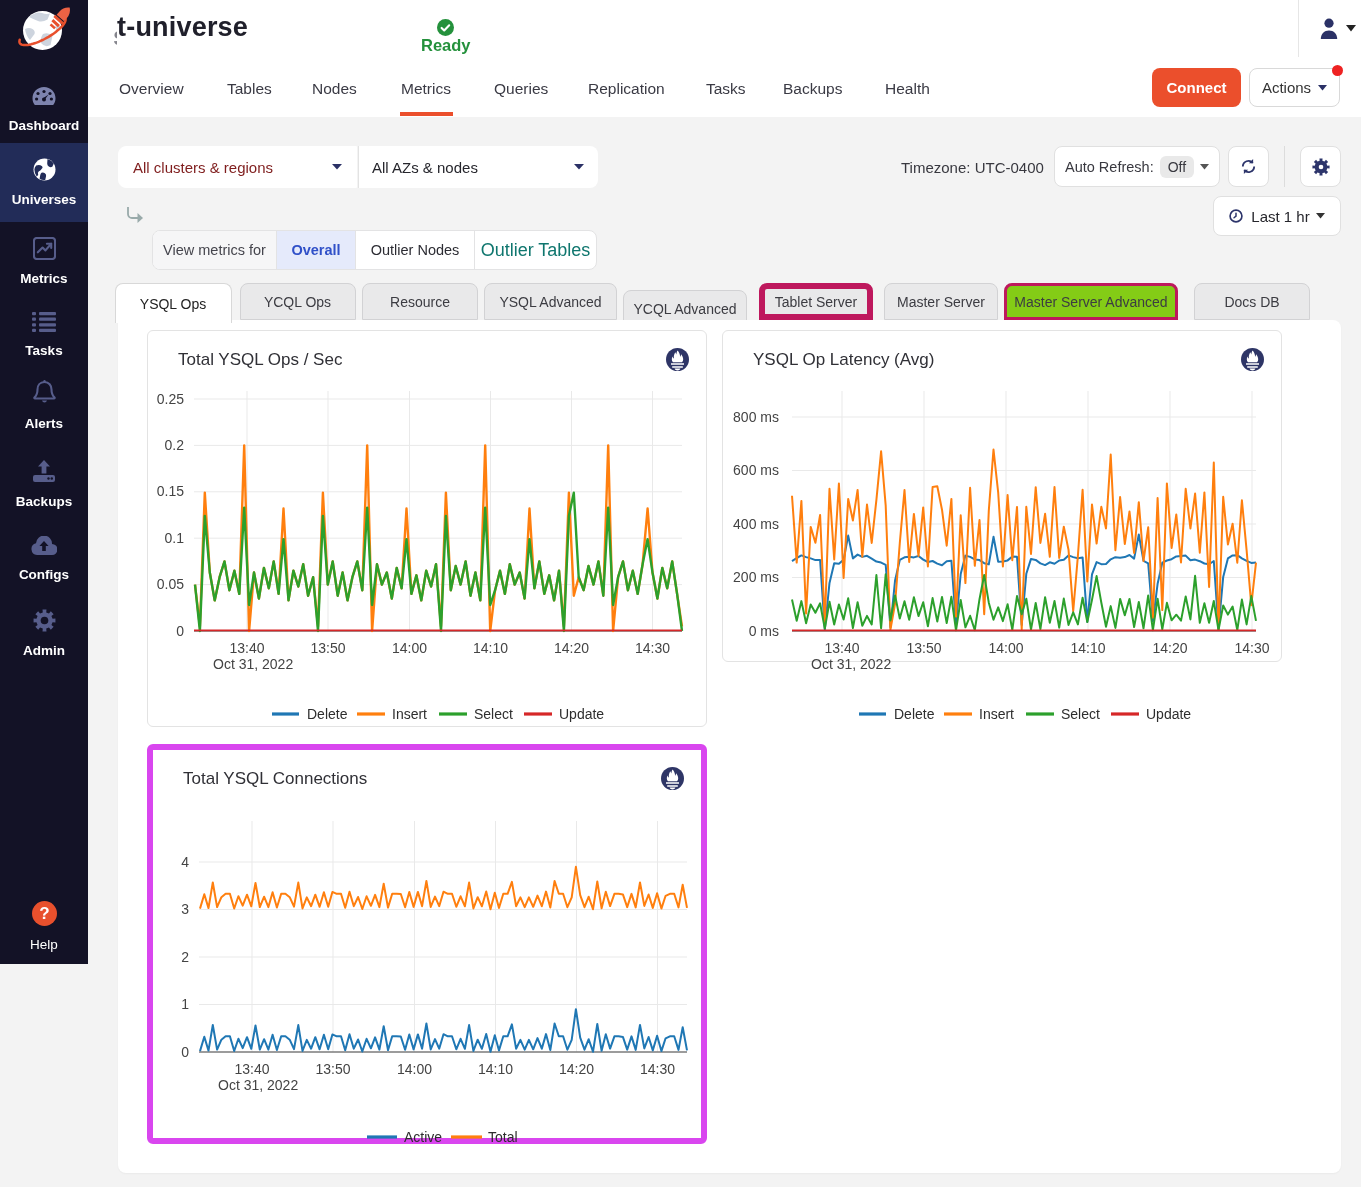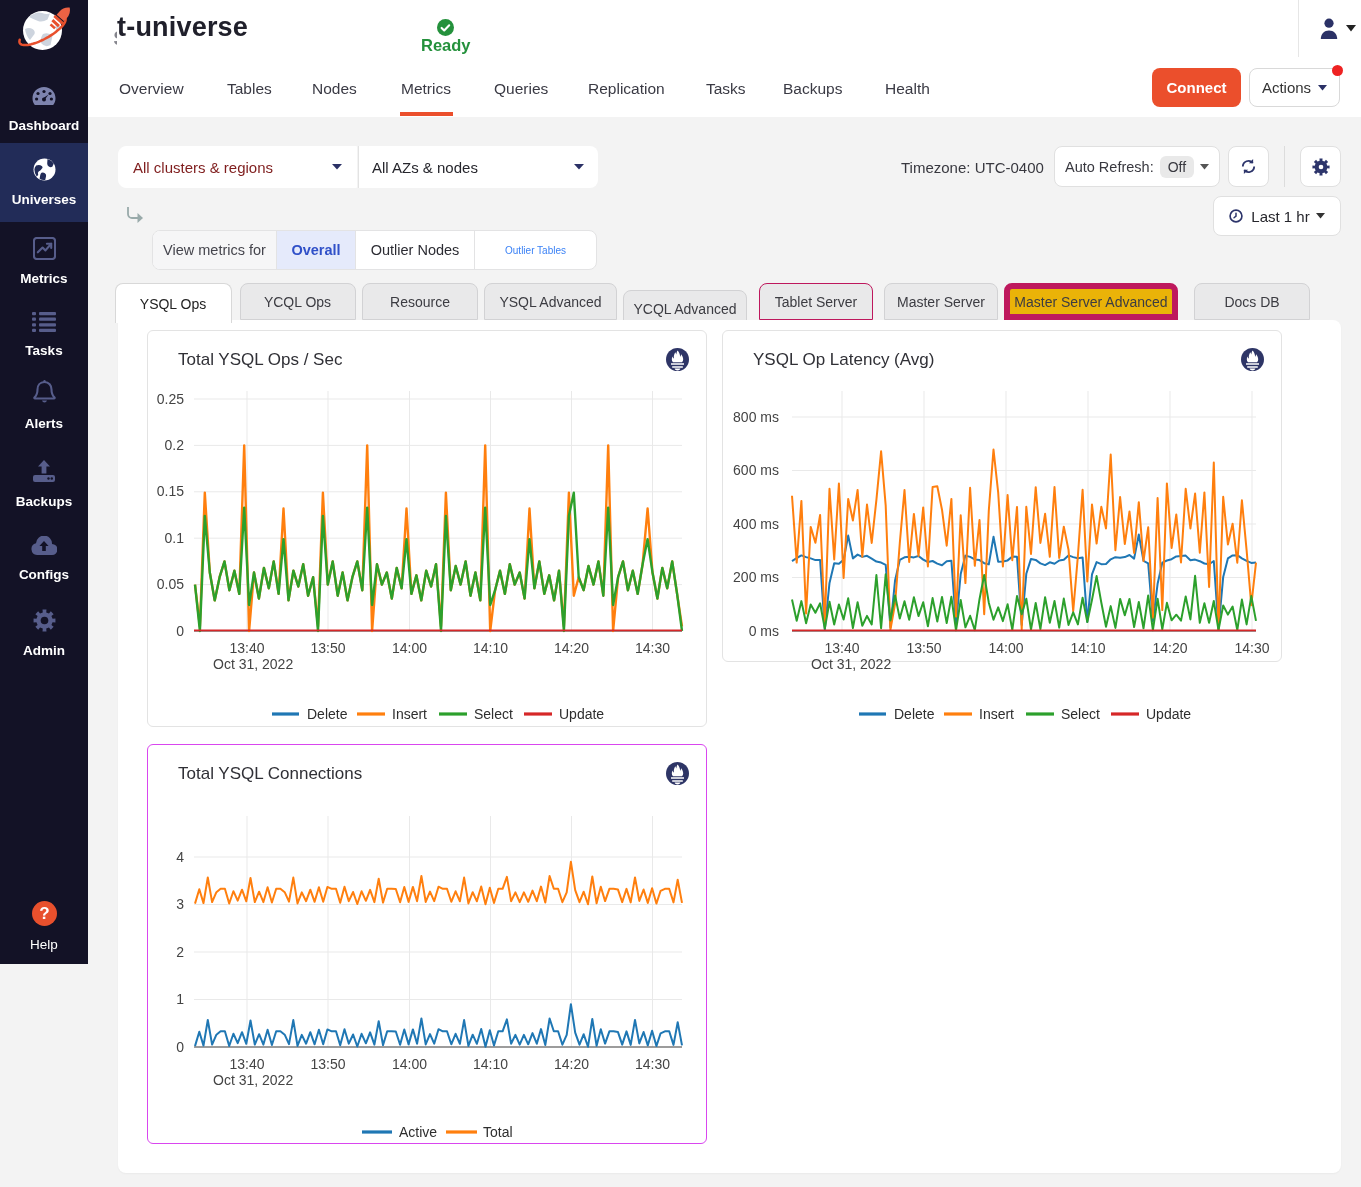--- a/index.html
+++ b/index.html
@@ -133,38 +133,38 @@
     </svg>
   </div>
 <svg class="abs" style="left:126px;top:206px" width="19" height="18" viewBox="0 0 19 18">
     <path d="M2 1 v7 a4 4 0 0 0 4 4 h9" fill="none" stroke="#9aa" stroke-width="1.8"></path>
     <path d="M11.5 7 l5.5 5 -5.5 5 z" fill="#9aa"></path>
   </svg>
 <div class="abs" style="left:152px;top:196px;height:40px;border:1px solid #e3e3e4;border-radius:8px;display:flex;overflow:hidden;background:#fff;margin-top:34px;">
 <div style="background:#f6f6f7;display:flex;align-items:center;justify-content:center;width:124px;font-size:14.5px;color:#45454d;border-right:1px solid #e3e3e4;">View metrics for</div>
 <div style="background:#e5eafb;display:flex;align-items:center;justify-content:center;width:79px;font-size:14.5px;font-weight:600;color:#3050c8;border-right:1px solid #e3e3e4;">Overall</div>
 <div style="display:flex;align-items:center;justify-content:center;width:119px;font-size:14.5px;color:#2c2c33;border-right:1px solid #e3e3e4;">Outlier Nodes</div>
-<div style="display:flex;align-items:center;justify-content:center;width:121px;font-size:10px;color:#3b82f6;">Outlier Tables</div>
+<div style="display:flex;align-items:center;justify-content:center;width:121px;font-size:18px;color:#0f766e;">Outlier Tables</div>
   </div>
 <div class="abs" style="left:1213px;top:196px;width:128px;height:40px;background:#fff;border:1px solid #e0e0e0;border-radius:8px;display:flex;align-items:center;justify-content:center;gap:8px;font-size:15px;color:#26262c;">
 <svg width="14" height="14" viewBox="0 0 17 17">
       <circle cx="8.5" cy="8.5" r="7.2" fill="none" stroke="#2d356b" stroke-width="2"></circle>
       <path d="M8.5 5 v3.7 l-2.4 1.9" fill="none" stroke="#2d356b" stroke-width="1.8" stroke-linecap="round"></path>
     </svg>
 Last 1 hr <svg width="9" height="6" style="margin-left:-2px">
       <path d="M0 0 h9 l-4.5 5.5 z" fill="#333"></path>
     </svg></div>
 <div class="abs" style="left:114.5px;top:283px;width:117px;height:40px;background:#fff;border:1px solid #d8d8d8;border-bottom:none;border-radius:8px 8px 0 0;display:flex;align-items:center;justify-content:center;font-size:14px;color:#222;z-index:5;">YSQL Ops</div>
 <div class="abs" style="left:239.5px;top:283px;width:116px;height:37px;background:#e9e9ea;border:1px solid #d2d2d4;border-radius:8px 8px 0 0;display:flex;align-items:center;justify-content:center;font-size:14px;color:#3c3c42;">YCQL Ops</div>
 <div class="abs" style="left:362px;top:283px;width:116px;height:37px;background:#e9e9ea;border:1px solid #d2d2d4;border-radius:8px 8px 0 0;display:flex;align-items:center;justify-content:center;font-size:14px;color:#3c3c42;">Resource</div>
 <div class="abs" style="left:484px;top:283px;width:133px;height:37px;background:#e9e9ea;border:1px solid #d2d2d4;border-radius:8px 8px 0 0;display:flex;align-items:center;justify-content:center;font-size:14px;color:#3c3c42;">YSQL Advanced</div>
 <div class="abs" style="left:623px;top:290px;width:124px;height:37px;background:#e9e9ea;border:1px solid #d2d2d4;border-radius:8px 8px 0 0;display:flex;align-items:center;justify-content:center;font-size:14px;color:#3c3c42;">YCQL Advanced</div>
-<div class="abs" style="left:759px;top:283px;width:114px;height:37px;background:#e9e9ea;border:1px solid #be185d;border-radius:8px 8px 0 0;display:flex;align-items:center;justify-content:center;font-size:14px;color:#3c3c42;">Tablet Server</div>
+<div class="abs" style="left:759px;top:283px;width:114px;height:37px;background:#e9e9ea;border:6px solid #be185d;border-radius:8px 8px 0 0;display:flex;align-items:center;justify-content:center;font-size:14px;color:#3c3c42;">Tablet Server</div>
 <div class="abs" style="left:884px;top:283px;width:114px;height:37px;background:#e9e9ea;border:1px solid #d2d2d4;border-radius:8px 8px 0 0;display:flex;align-items:center;justify-content:center;font-size:14px;color:#3c3c42;">Master Server</div>
-<div class="abs" style="left:1004px;top:283px;width:174px;height:37px;background:#eab308;border:6px solid #be185d;border-radius:8px 8px 0 0;display:flex;align-items:center;justify-content:center;font-size:14px;color:#3c3c42;">Master Server Advanced</div>
+<div class="abs" style="left:1004px;top:283px;width:174px;height:37px;background:#84cc16;border:3px solid #be185d;border-radius:8px 8px 0 0;display:flex;align-items:center;justify-content:center;font-size:14px;color:#3c3c42;">Master Server Advanced</div>
 <div class="abs" style="left:1194px;top:283px;width:116px;height:37px;background:#e9e9ea;border:1px solid #d2d2d4;border-radius:8px 8px 0 0;display:flex;align-items:center;justify-content:center;font-size:14px;color:#3c3c42;">Docs DB</div>
 <div class="abs" style="left:118px;top:320px;width:1223px;height:853px;background:#fff;border-radius:0 8px 8px 8px;box-shadow:0 1px 2px rgba(0,0,0,0.04);z-index:4;"></div>
 <div class="abs" style="left:147px;top:330px;width:560px;height:397px;background:#fff;border:1px solid #e3e3e3;border-radius:6px;z-index:6;">
 <div class="abs" style="left:30px;top:19px;font-size:17px;color:#303036;">Total YSQL Ops / Sec</div>
 <svg width="23" height="23" viewBox="0 0 23 23" style="position:absolute;right:17px;top:17px">
 <circle cx="11.5" cy="11.5" r="11.5" fill="#2e3566"></circle>
 <path d="M11.5 2.6 c-0.9 1.5 -0.8 2.6 -1.3 3.9 -0.4 -0.9 -0.35 -1.6 -0.8 -2.2 -0.9 1.3 -1.6 3.3 -1.6 4.6 0 0.5 0.1 1.1 0.25 1.6 -0.9 -0.5 -1.25 -1.4 -1.5 -2.1 -0.5 0.9 -0.75 1.9 -0.75 2.8 0 1.2 0.4 2.3 1.2 3.1 h 9 c 0.8 -0.8 1.2 -1.9 1.2 -3.1 0 -1.6 -1.1 -3.9 -2.1 -5 -0.1 0.9 -0.3 1.9 -1 2.5 0 -1.9 -0.9 -4.6 -2.6 -6.1 z" fill="#fff"></path>
 <path d="M5.0 15.2 h 13 v 1.6 h -13 z M6.2 18.2 h 10.6 v 1.5 h -10.6 z" fill="#fff"></path>
 <path d="M8.6 20.6 h 5.8 c -0.3 1.2 -1.4 1.9 -2.9 1.9 -1.5 0 -2.6 -0.7 -2.9 -1.9 z" fill="#fff"></path>
 </svg>
@@ -248,21 +248,21 @@
       <line x1="136" y1="383" x2="163" y2="383" stroke="#1f77b4" stroke-width="3.2"></line>
       <text x="171" y="388" font-size="14" fill="#2e2e2e" font-family="Liberation Sans, sans-serif">Delete</text>
       <line x1="221" y1="383" x2="249" y2="383" stroke="#ff7f0e" stroke-width="3.2"></line>
       <text x="256" y="388" font-size="14" fill="#2e2e2e" font-family="Liberation Sans, sans-serif">Insert</text>
       <line x1="303" y1="383" x2="331" y2="383" stroke="#2ca02c" stroke-width="3.2"></line>
       <text x="338" y="388" font-size="14" fill="#2e2e2e" font-family="Liberation Sans, sans-serif">Select</text>
       <line x1="388" y1="383" x2="416" y2="383" stroke="#d62728" stroke-width="3.2"></line>
       <text x="423" y="388" font-size="14" fill="#2e2e2e" font-family="Liberation Sans, sans-serif">Update</text>
     </svg>
 </div>
-<div class="abs" style="left:147px;top:744px;width:560px;height:400px;background:#fff;border:1px solid #d946ef;border-radius:6px;z-index:6;">
+<div class="abs" style="left:147px;top:744px;width:560px;height:400px;background:#fff;border:6px solid #d946ef;border-radius:6px;z-index:6;">
 <div class="abs" style="left:30px;top:19px;font-size:17px;color:#303036;">Total YSQL Connections</div>
 <svg width="23" height="23" viewBox="0 0 23 23" style="position:absolute;right:17px;top:17px">
 <circle cx="11.5" cy="11.5" r="11.5" fill="#2e3566"></circle>
 <path d="M11.5 2.6 c-0.9 1.5 -0.8 2.6 -1.3 3.9 -0.4 -0.9 -0.35 -1.6 -0.8 -2.2 -0.9 1.3 -1.6 3.3 -1.6 4.6 0 0.5 0.1 1.1 0.25 1.6 -0.9 -0.5 -1.25 -1.4 -1.5 -2.1 -0.5 0.9 -0.75 1.9 -0.75 2.8 0 1.2 0.4 2.3 1.2 3.1 h 9 c 0.8 -0.8 1.2 -1.9 1.2 -3.1 0 -1.6 -1.1 -3.9 -2.1 -5 -0.1 0.9 -0.3 1.9 -1 2.5 0 -1.9 -0.9 -4.6 -2.6 -6.1 z" fill="#fff"></path>
 <path d="M5.0 15.2 h 13 v 1.6 h -13 z M6.2 18.2 h 10.6 v 1.5 h -10.6 z" fill="#fff"></path>
 <path d="M8.6 20.6 h 5.8 c -0.3 1.2 -1.4 1.9 -2.9 1.9 -1.5 0 -2.6 -0.7 -2.9 -1.9 z" fill="#fff"></path>
 </svg>
 <svg width="559" height="398" style="position:absolute;left:0;top:0">
       <line x1="46" y1="302" x2="534" y2="302" stroke="#e9e9e9" stroke-width="1"></line>
       <line x1="46" y1="254.5" x2="534" y2="254.5" stroke="#e9e9e9" stroke-width="1"></line>

